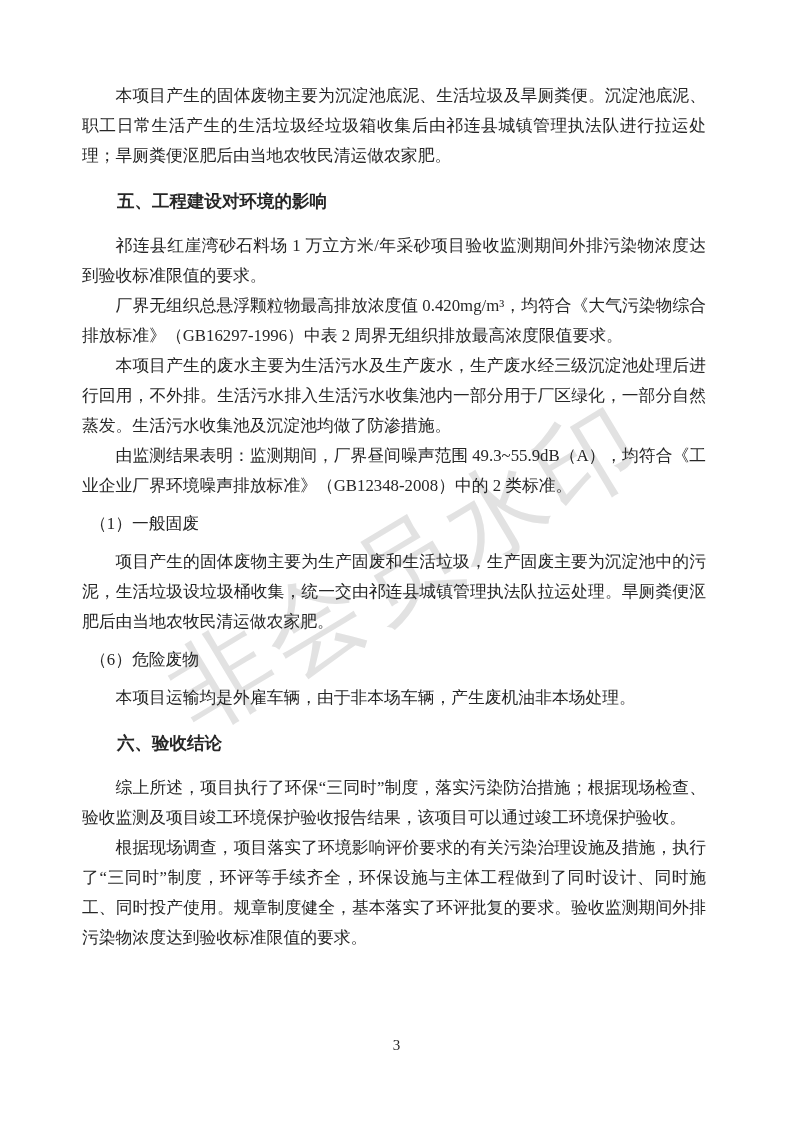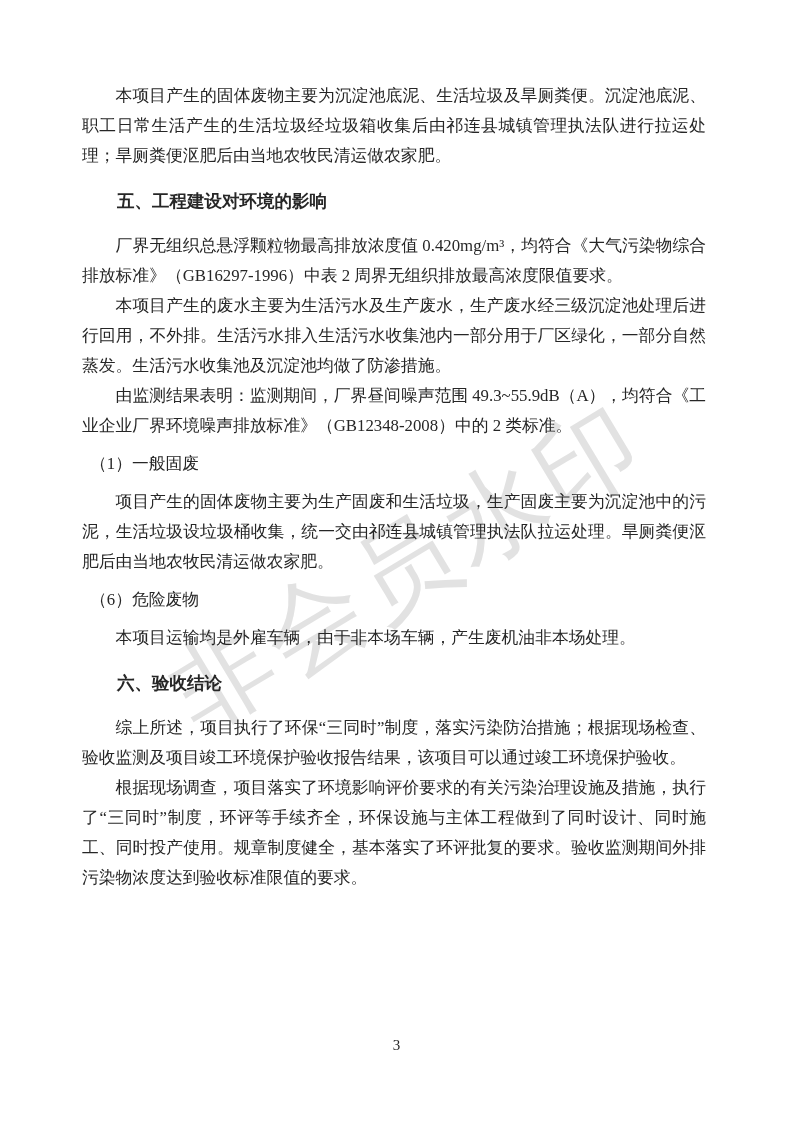--- a/index.html
+++ b/index.html
@@ -64,20 +64,21 @@
   }
 </style>
 </head>
 <body>
 
 <div class="page">
   <div class="watermark" style="color: rgb(226, 226, 226);">非会员水印</div>
   <div class="content" id="doc-content">
       <p class="para">本项目产生的固体废物主要为沉淀池底泥、生活垃圾及旱厕粪便。沉淀池底泥、职工日常生活产生的生活垃圾经垃圾箱收集后由祁连县城镇管理执法队进行拉运处理；旱厕粪便沤肥后由当地农牧民清运做农家肥。</p>
       <p class="heading">五、工程建设对环境的影响</p>
+      <p class="para">祁连县红崖湾砂石料场 1 万立方米/年采砂项目验收监测期间外排污染物浓度达到验收标准限值的要求。</p>
       <p class="para">厂界无组织总悬浮颗粒物最高排放浓度值 0.420mg/m³，均符合《大气污染物综合排放标准》（GB16297-1996）中表 2 周界无组织排放最高浓度限值要求。</p>
       <p class="para">本项目产生的废水主要为生活污水及生产废水，生产废水经三级沉淀池处理后进行回用，不外排。生活污水排入生活污水收集池内一部分用于厂区绿化，一部分自然蒸发。生活污水收集池及沉淀池均做了防渗措施。</p>
       <p class="para">由监测结果表明：监测期间，厂界昼间噪声范围 49.3~55.9dB（A），均符合《工业企业厂界环境噪声排放标准》（GB12348-2008）中的 2 类标准。</p>
       <p class="subheading">（1）一般固废</p>
       <p class="para">项目产生的固体废物主要为生产固废和生活垃圾，生产固废主要为沉淀池中的污泥，生活垃圾设垃圾桶收集，统一交由祁连县城镇管理执法队拉运处理。旱厕粪便沤肥后由当地农牧民清运做农家肥。</p>
       <p class="subheading">（6）危险废物</p>
       <p class="para">本项目运输均是外雇车辆，由于非本场车辆，产生废机油非本场处理。</p>
       <p class="heading">六、验收结论</p>
       <p class="para">综上所述，项目执行了环保“三同时”制度，落实污染防治措施；根据现场检查、验收监测及项目竣工环境保护验收报告结果，该项目可以通过竣工环境保护验收。</p>
       <p class="para">根据现场调查，项目落实了环境影响评价要求的有关污染治理设施及措施，执行了“三同时”制度，环评等手续齐全，环保设施与主体工程做到了同时设计、同时施工、同时投产使用。规章制度健全，基本落实了环评批复的要求。验收监测期间外排污染物浓度达到验收标准限值的要求。</p>

